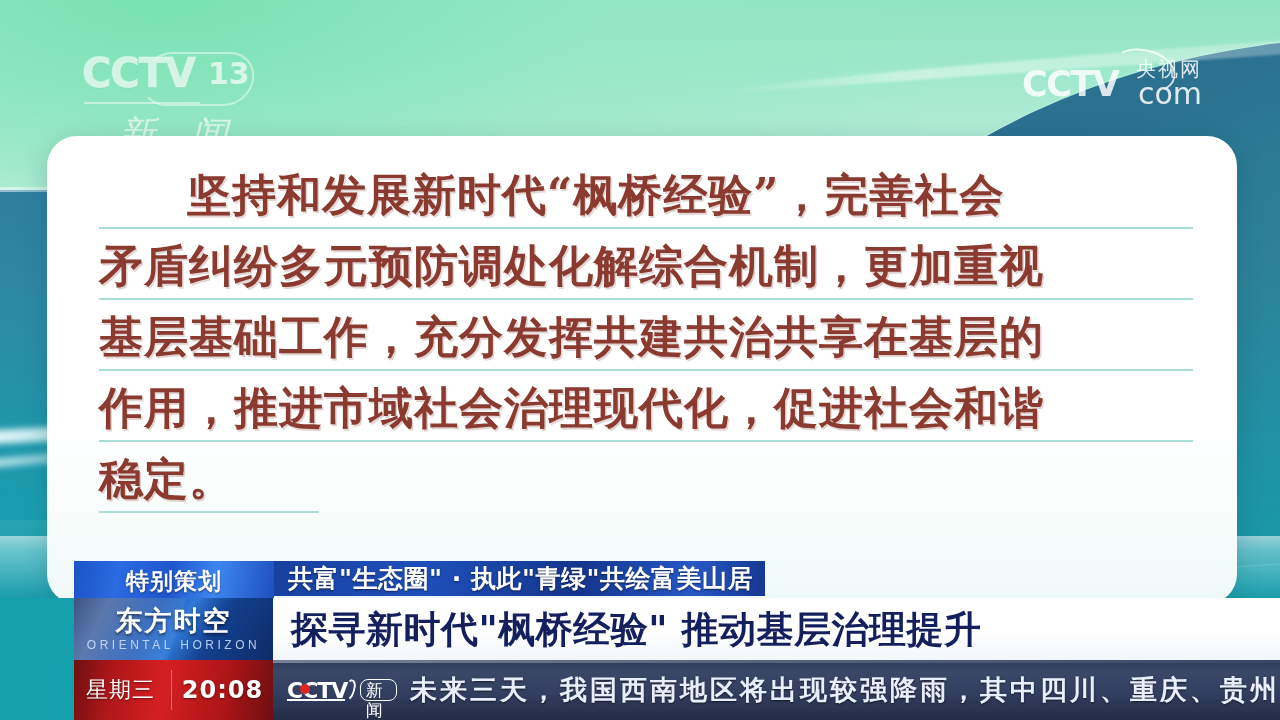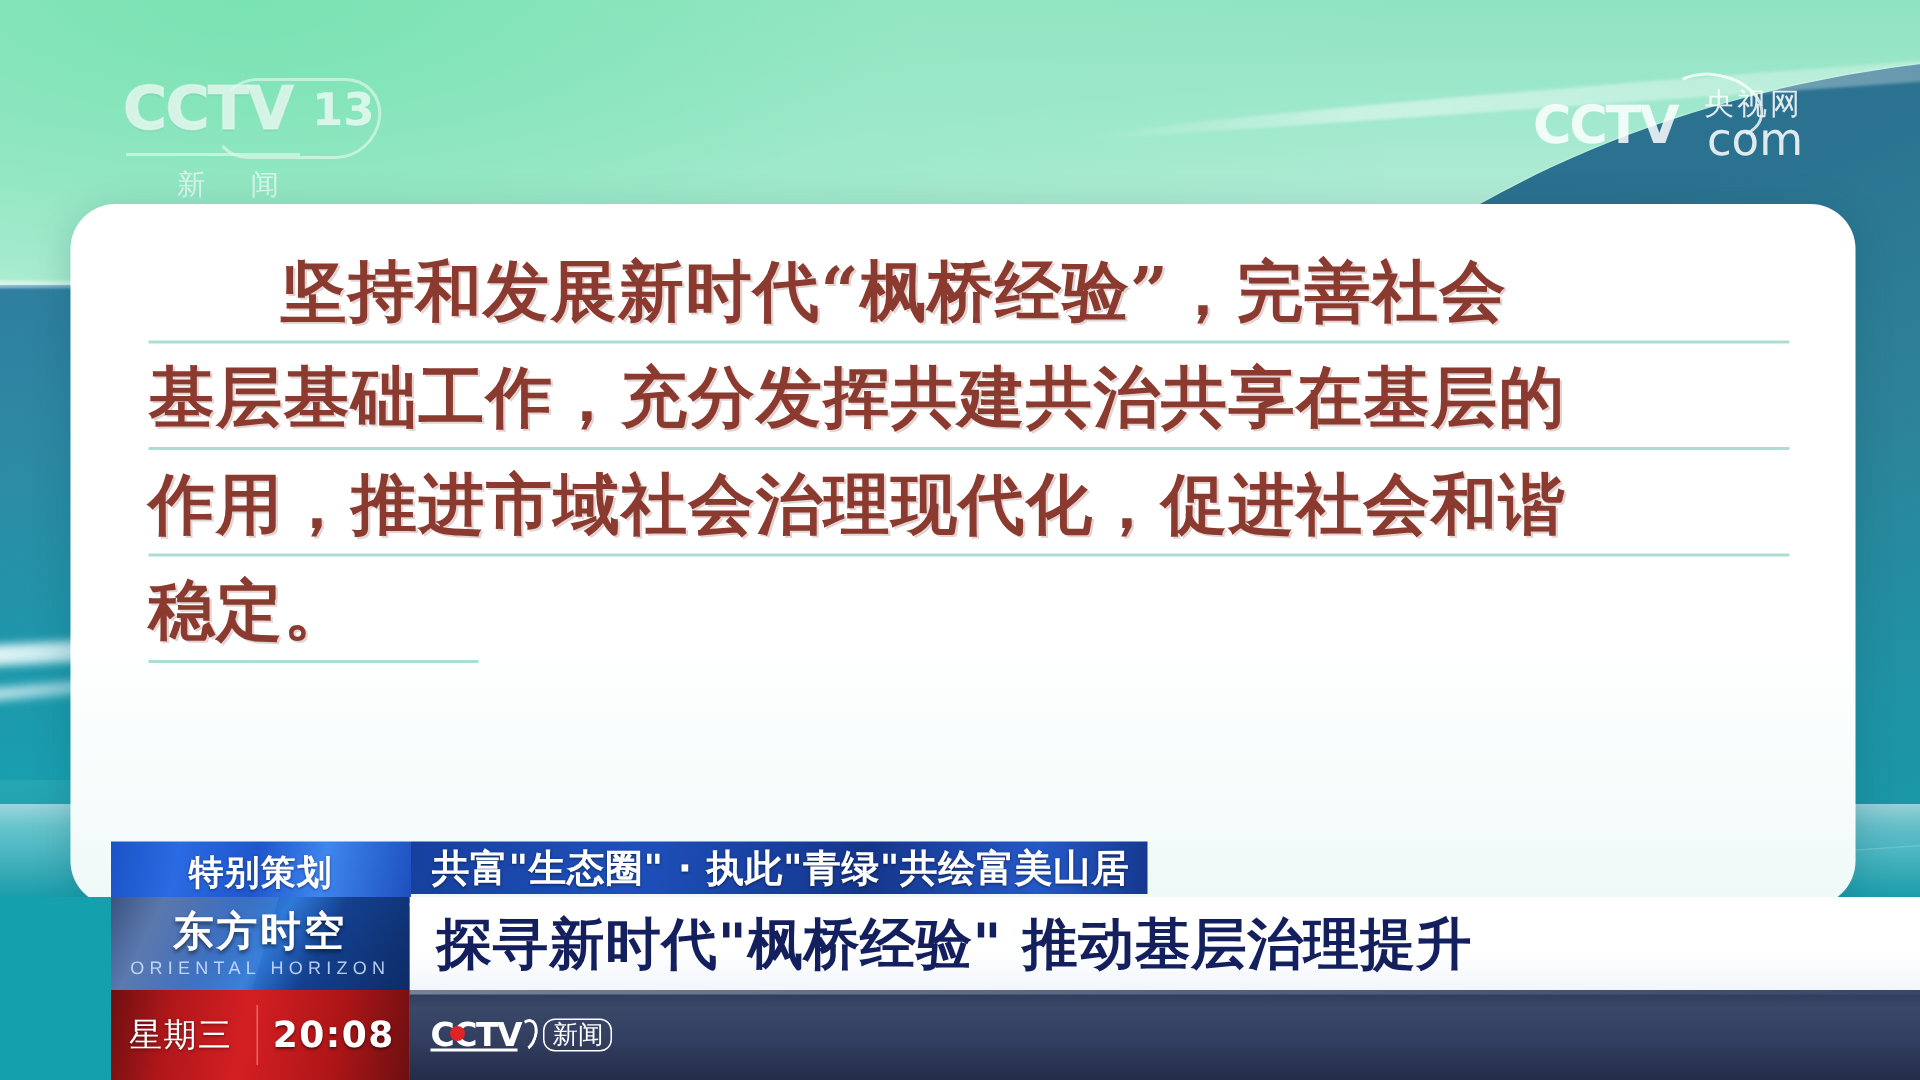--- a/index.html
+++ b/index.html
@@ -110,22 +110,23 @@
     border-radius:28px; border-left-color:transparent;
     transform:skewX(-7deg);
   }
   .chan-bug .underline {
     position:absolute; left:2px; top:52px; width:116px; height:2px;
     background:rgba(255,255,255,0.6);
   }
   .chan-bug .xinwen {
     position:absolute; left:36px; top:60px;
     font-family:"DejaVu Sans", sans-serif;
-    font-size:19px; letter-spacing:12px; font-weight:500;
+    font-size:37px; letter-spacing:12px; font-weight:500;
     color:rgba(255,255,255,0.80);
+    font-style:italic;
   }
 
   
   .cctvcom {
     position:absolute; right:78px; top:52px; width:180px; height:58px; opacity:0.92;
   }
   .cctvcom .wm-cctv {
     position:absolute; left:0; top:12px;
     font-family:"DejaVu Sans", sans-serif; font-size:35px; font-weight:700;
     letter-spacing:-1.5px; color:rgba(255,255,255,0.9);
@@ -324,20 +325,24 @@
     <span class="wm-com">com</span>
   </div>
 
   <div class="card">
     <div class="quote">
       <div class="qline indent">
         <span class="txt">坚持和发展新时代“枫桥经验”，完善社会</span>
         <span class="rule"></span>
       </div>
       <div class="qline">
+        <span class="txt">矛盾纠纷多元预防调处化解综合机制，更加重视</span>
+        <span class="rule"></span>
+      </div>
+      <div class="qline">
         <span class="txt">基层基础工作，充分发挥共建共治共享在基层的</span>
         <span class="rule"></span>
       </div>
       <div class="qline">
         <span class="txt">作用，推进市域社会治理现代化，促进社会和谐</span>
         <span class="rule"></span>
       </div>
       <div class="qline last">
         <span class="txt">稳定。</span>
         <span class="rule"></span>
@@ -369,16 +374,17 @@
       <span class="sep"></span>
       <span class="tm">20:08</span>
     </div>
     <div class="tk-body">
       <div class="sheen"></div>
       <div class="logo-news">
         <span class="lg-cctv">CCTV<span class="reddot"></span><span class="lg-ul"></span></span>
         <span class="lg-arc"></span>
         <span class="lg-xw">新闻</span>
       </div>
+      <span class="tk-text">未来三天，我国西南地区将出现较强降雨，其中四川、重庆、贵州</span>
     </div>
   </div>
 
 </div>
 
 </body></html>

